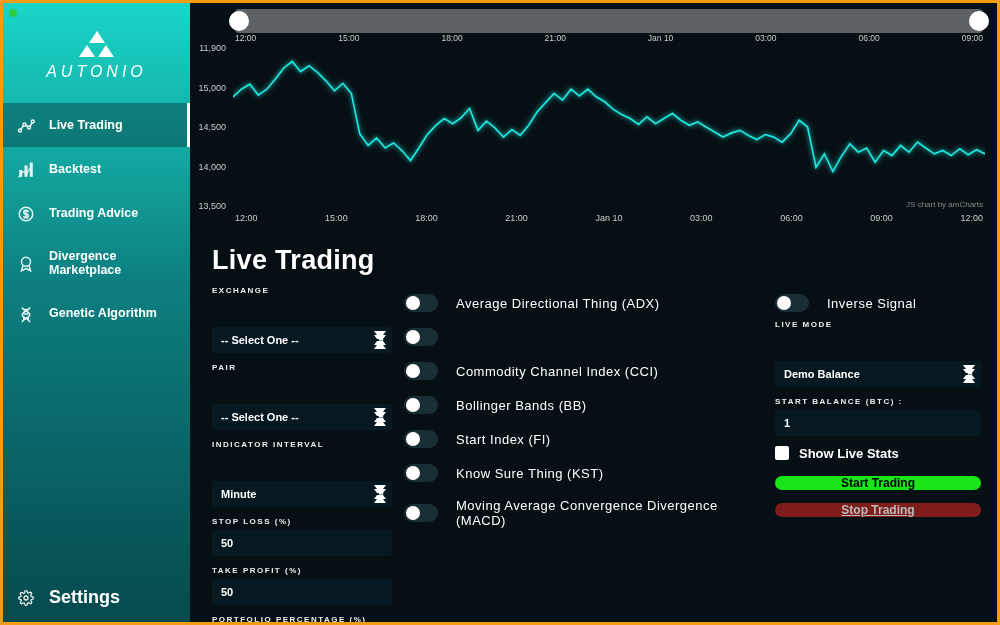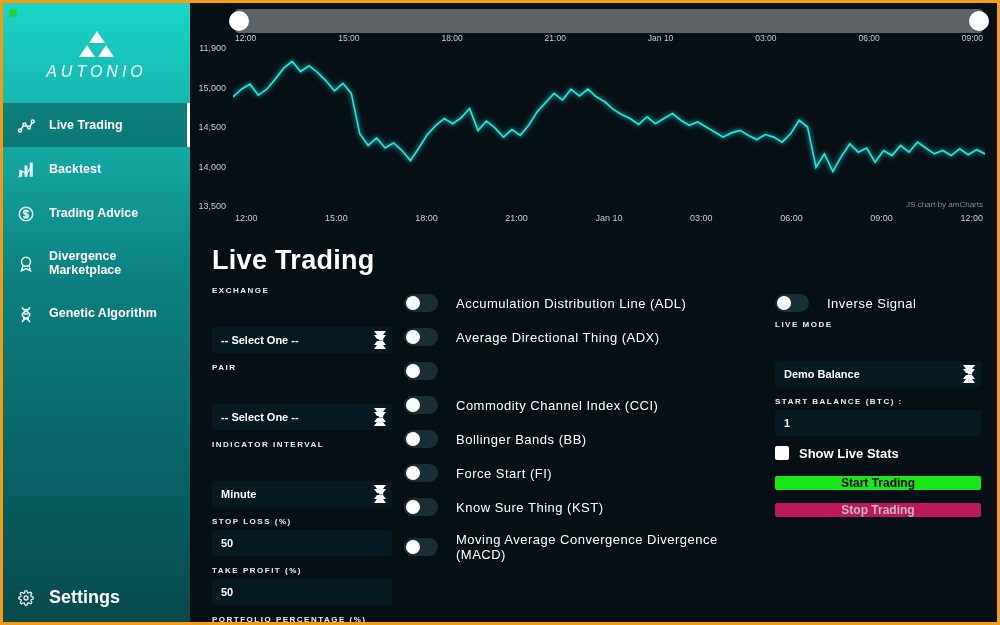--- a/index.html
+++ b/index.html
@@ -49,23 +49,23 @@
 .fsel-wrap { position:relative; }
 .fsel-wrap::after { content:''; position:absolute; right:6px; top:4px; width:6px; height:6px; border-top:4px solid #fff; border-bottom:4px solid #fff; border-left:3px solid transparent; border-right:3px solid transparent; filter:drop-shadow(0 4px 0 #fff); }
 .fsel-arrows { position:absolute; right:7px; top:50%; transform:translateY(-50%); font-size:8px; line-height:5px; color:#fff; pointer-events:none; }
 
 .indicator { display:flex; align-items:center; padding:8px 28px 8px 4px; color:#fff; font-size:13px; letter-spacing:.5px; }
 .toggle { width:34px; height:18px; background:#1a2e36; border-radius:10px; margin-right:18px; position:relative; flex-shrink:0; cursor:pointer; }
 .toggle::after { content:''; position:absolute; left:2px; top:2px; width:14px; height:14px; background:#fff; border-radius:50%; }
 
 .chk-row { display:flex; align-items:flex-start; font-size:13px; font-weight:600; margin:8px 0 12px; }
 .chk { width:14px; height:14px; background:#fff; border-radius:2px; margin-right:10px; cursor:pointer; }
-.btn { width:100%; border:none; border-radius:2px; font-size:12px; font-weight:800; cursor:pointer; margin-bottom:10px; }
+.btn { width:100%; border:none; border-radius:13px; font-size:12px; font-weight:800; cursor:pointer; margin-bottom:10px; }
 .btn-start { background:#18e618; color:#000; }
-.btn-stop { background:#be185d; color:#bbb; }
+.btn-stop { background:#7f1d1d; color:#bbb;text-decoration:underline; }
 
 
 .col-left::-webkit-scrollbar, .col-mid::-webkit-scrollbar, .col-right::-webkit-scrollbar { width:5px; }
 .col-left::-webkit-scrollbar-thumb, .col-mid::-webkit-scrollbar-thumb, .col-right::-webkit-scrollbar-thumb { background:#555; border-radius:3px; }
 </style>
 </head>
 <body>
 
 <div class="frame">
   <div class="sidebar">
@@ -206,40 +206,36 @@
               </div>
             </div>
             <div class="fgroup"><div class="flabel">STOP LOSS (%)</div><input class="finput" value="50" style=""></div>
             <div class="fgroup"><div class="flabel">TAKE PROFIT (%)</div><input class="finput" value="50" style=""></div>
             <div class="fgroup"><div class="flabel">PORTFOLIO PERCENTAGE (%) (USD)</div><input class="finput" value="100" style=""></div>
             <div class="fgroup"><div class="flabel">EXCHANGE FEES (%)</div><input class="finput" value="0.25" style=""></div>
           </div>
         <div class="col-mid" id="colMid">
             <div class="indicator">
               <div class="toggle"></div>
-              <span>Accumulation Distribution Line (ADL)</span>
-            </div>
-            <div class="indicator">
-              <div class="toggle"></div>
               <span>Average Directional Thing (ADX)</span>
             </div>
             <div class="indicator">
               <div class="toggle"></div>
             </div>
             <div class="indicator">
               <div class="toggle"></div>
               <span>Commodity Channel Index (CCI)</span>
             </div>
             <div class="indicator">
               <div class="toggle"></div>
               <span>Bollinger Bands (BB)</span>
             </div>
             <div class="indicator">
               <div class="toggle"></div>
-              <span>Force Start (FI)</span>
+              <span>Start Index (FI)</span>
             </div>
             <div class="indicator">
               <div class="toggle"></div>
               <span>Know Sure Thing (KST)</span>
             </div>
             <div class="indicator">
               <div class="toggle"></div>
               <span>Moving Average Convergence Divergence (MACD)</span>
             </div>
           </div>

